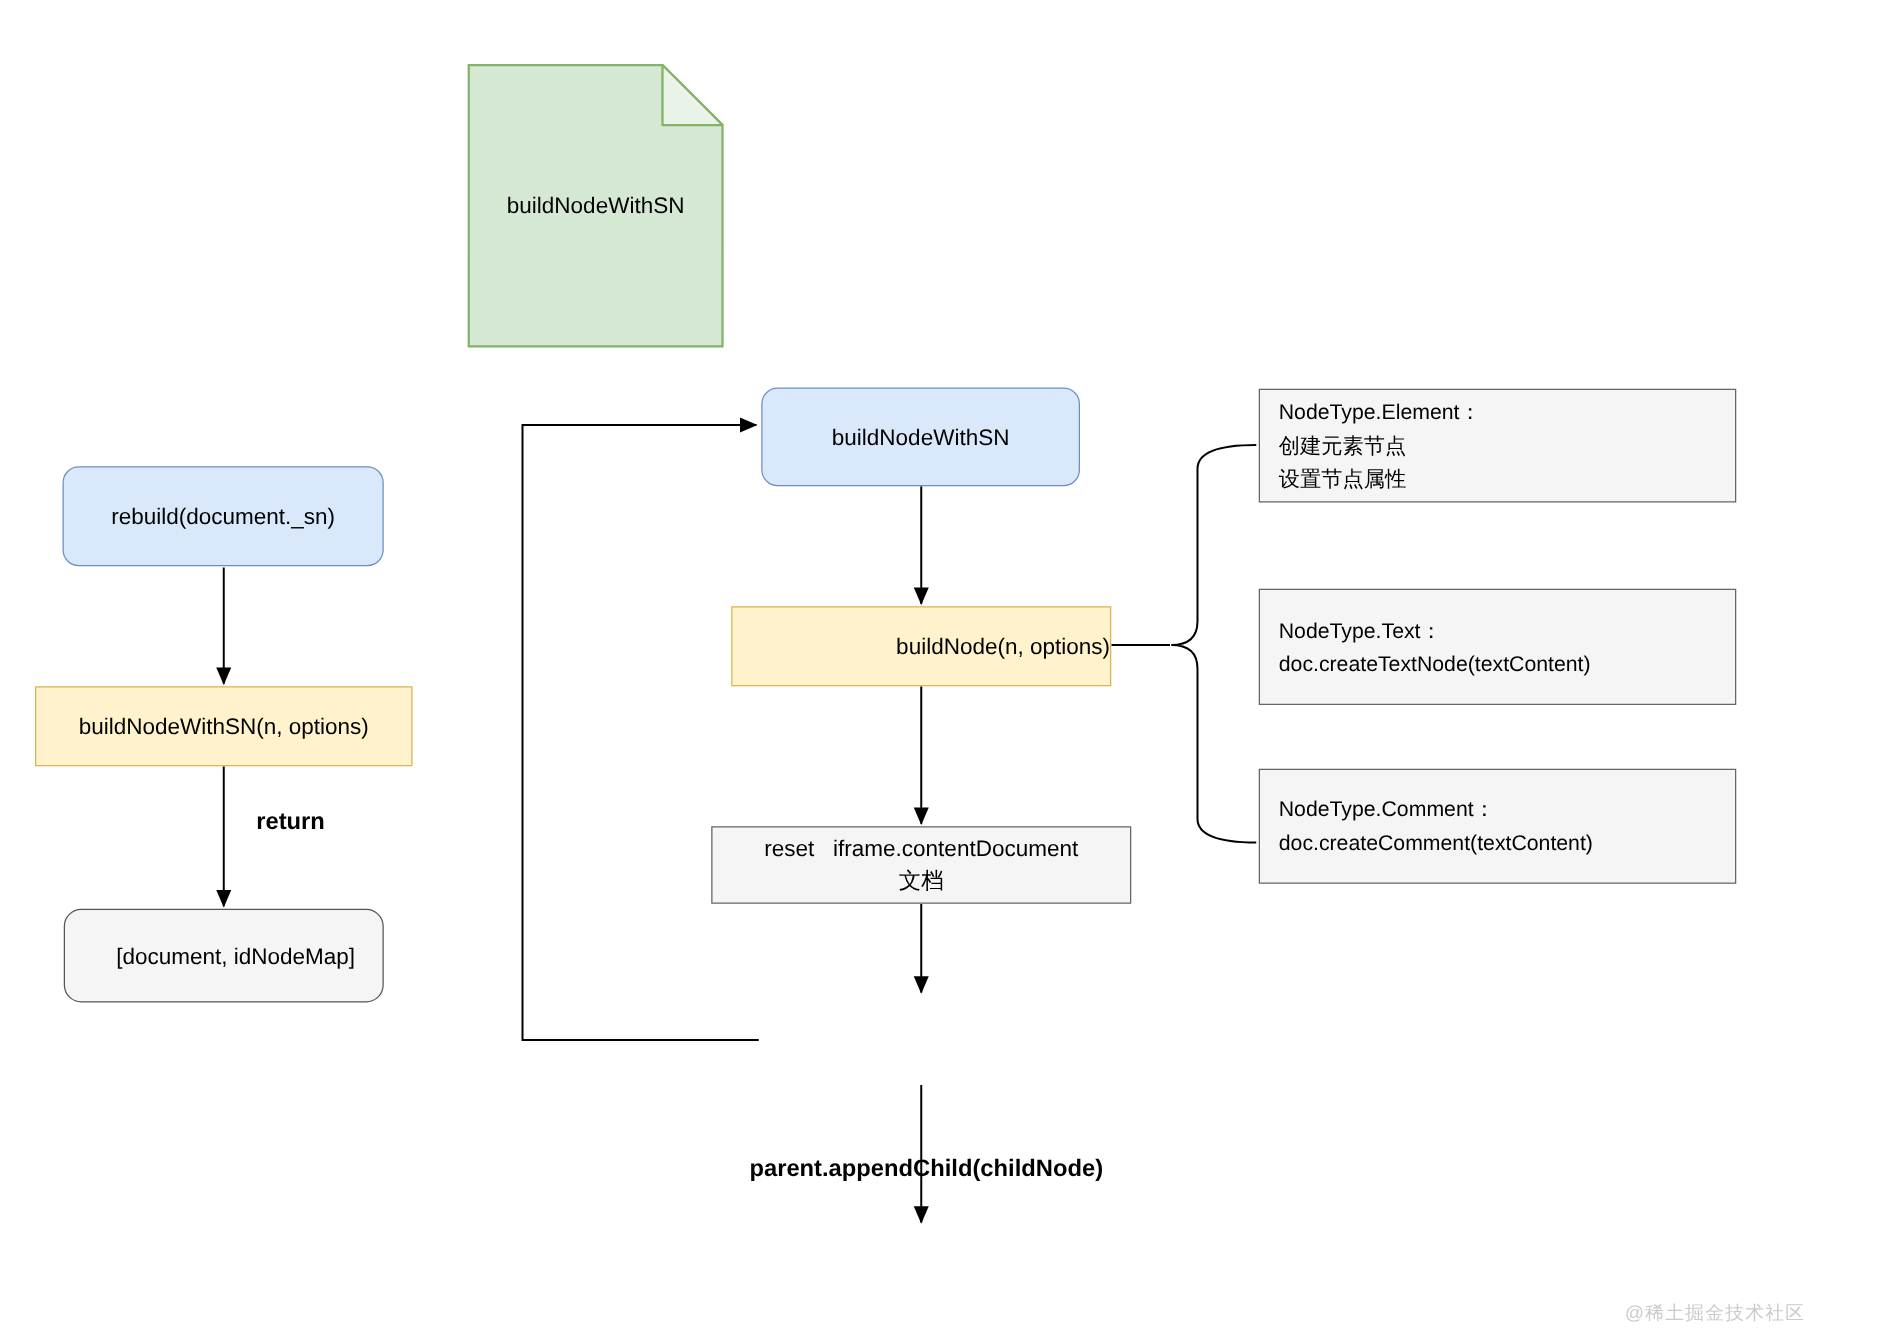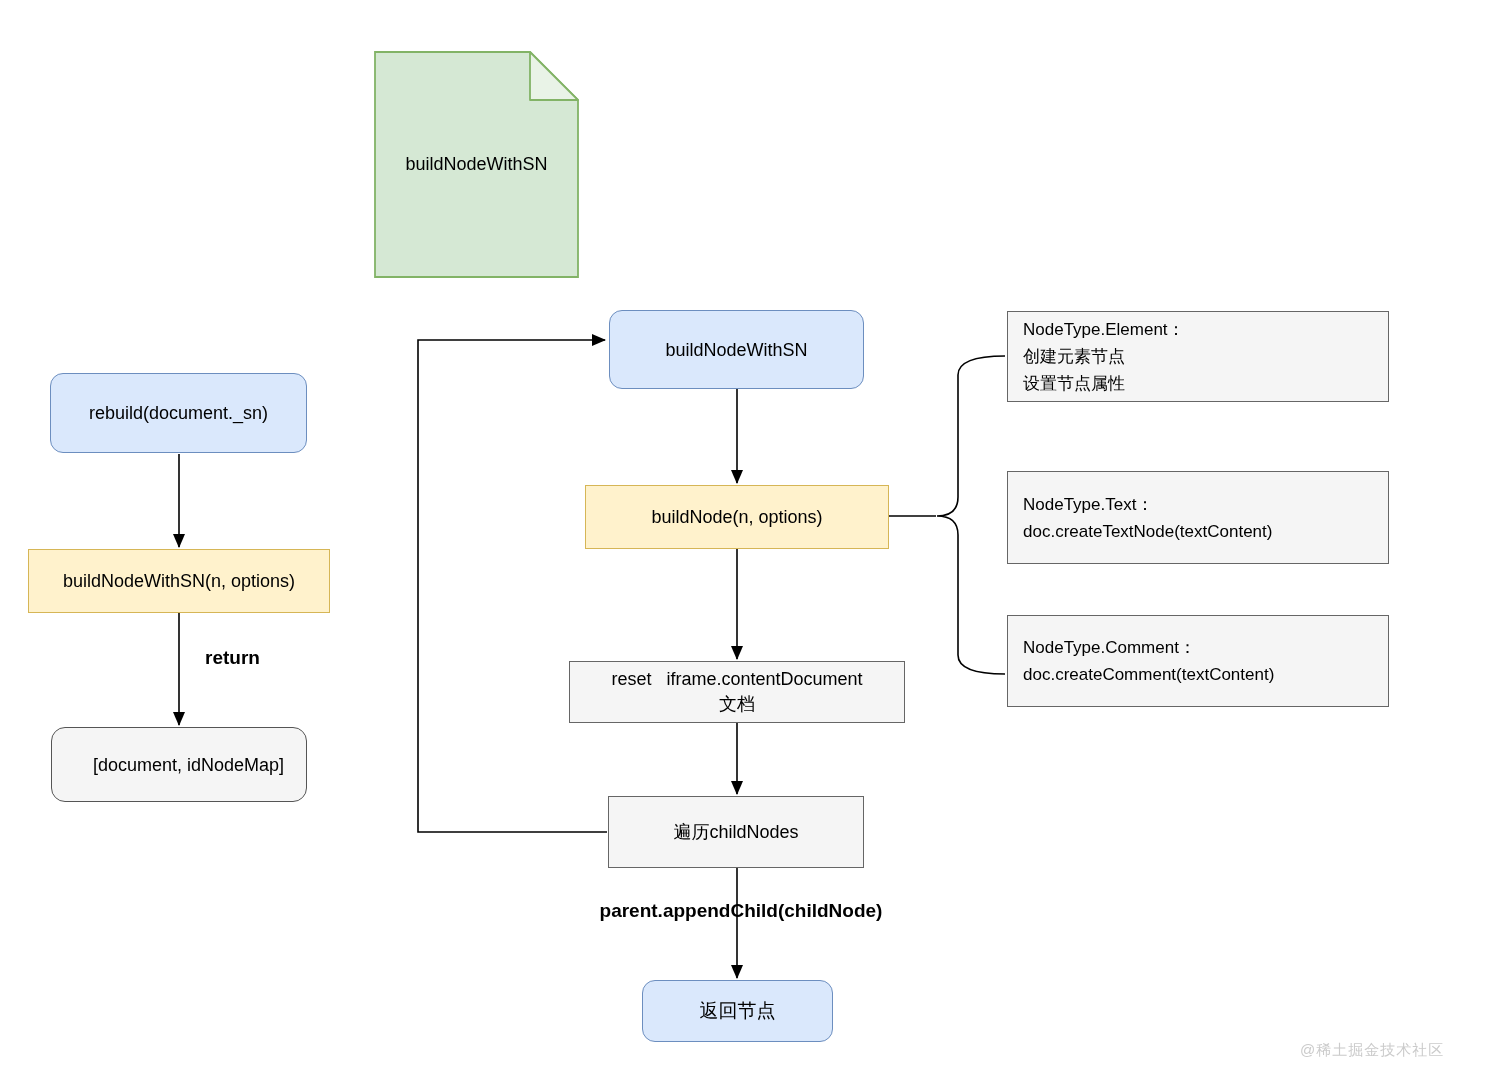--- a/index.html
+++ b/index.html
@@ -66,38 +66,32 @@
   <div class="edge-label" style="left:205px;top:628px;">return</div>
 
   <div class="node gray-round" style="left:51px;top:708px;width:256px;height:75px;padding-left:19px;">
     <span>[document, idNodeMap]</span>
   </div>
 
   <div class="node blue" style="left:609px;top:291px;width:255px;height:79px;">
     <span>buildNodeWithSN</span>
   </div>
 
-  <div class="node yellow" style="left:585px;top:466px;width:304px;height:64px;">
+  <div class="node yellow" style="left:585px;top:466px;width:304px;height:64px;justify-content:flex-end;">
     <span>buildNode(n, options)</span>
   </div>
 
   <div class="node gray" style="left:569px;top:642px;width:336px;height:62px;line-height:25px;">
     <span class="prewrap">reset   iframe.contentDocument
 文档</span>
   </div>
 
-  <div class="node gray" style="left:608px;top:777px;width:256px;height:72px;">
-    <span>遍历childNodes</span>
-  </div>
 
-  <div class="edge-label" style="left:586px;top:881px;width:310px;text-align:center;">parent.appendChild(childNode)</div>
+  <div class="edge-label" style="left:586px;top:906px;width:310px;text-align:center;">parent.appendChild(childNode)</div>
 
-  <div class="node blue" style="left:642px;top:961px;width:191px;height:62px;font-size:19px;">
-    <span>返回节点</span>
-  </div>
 
   <div class="node gray left-align" style="left:1007px;top:292px;width:382px;height:91px;font-size:17px;line-height:27px;">
     <span class="prewrap">NodeType.Element：
 创建元素节点
 设置节点属性</span>
   </div>
 
   <div class="node gray left-align" style="left:1007px;top:452px;width:382px;height:93px;font-size:17px;line-height:27px;">
     <span class="prewrap">NodeType.Text：
 doc.createTextNode(textContent)</span>

